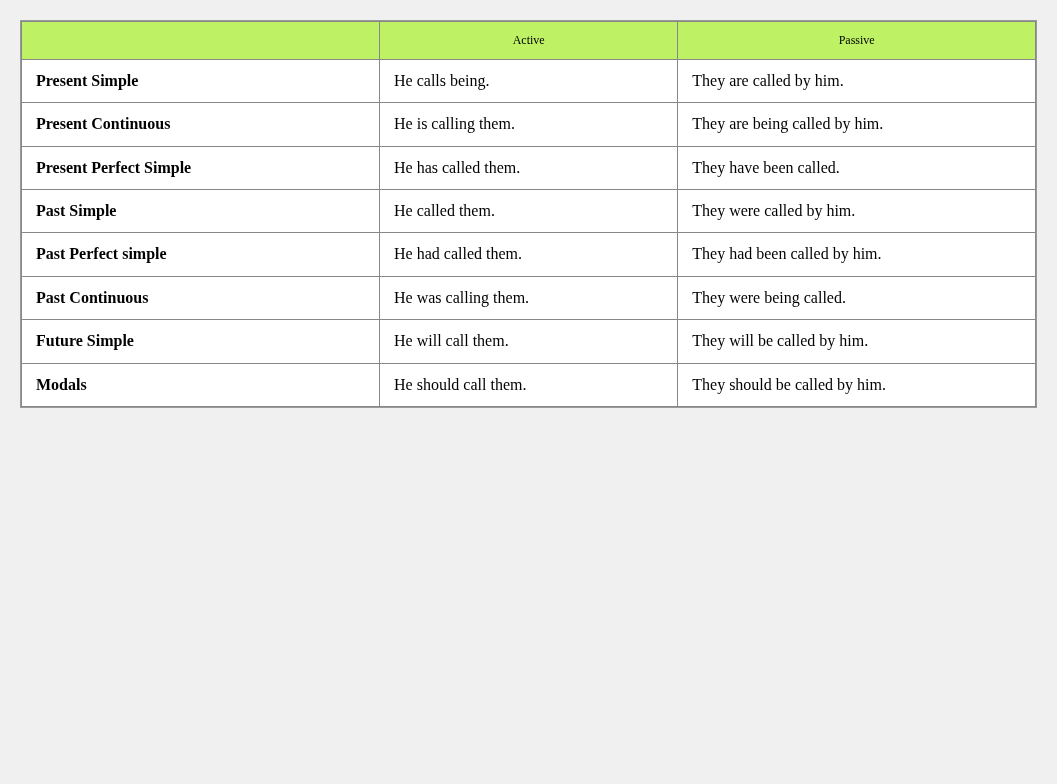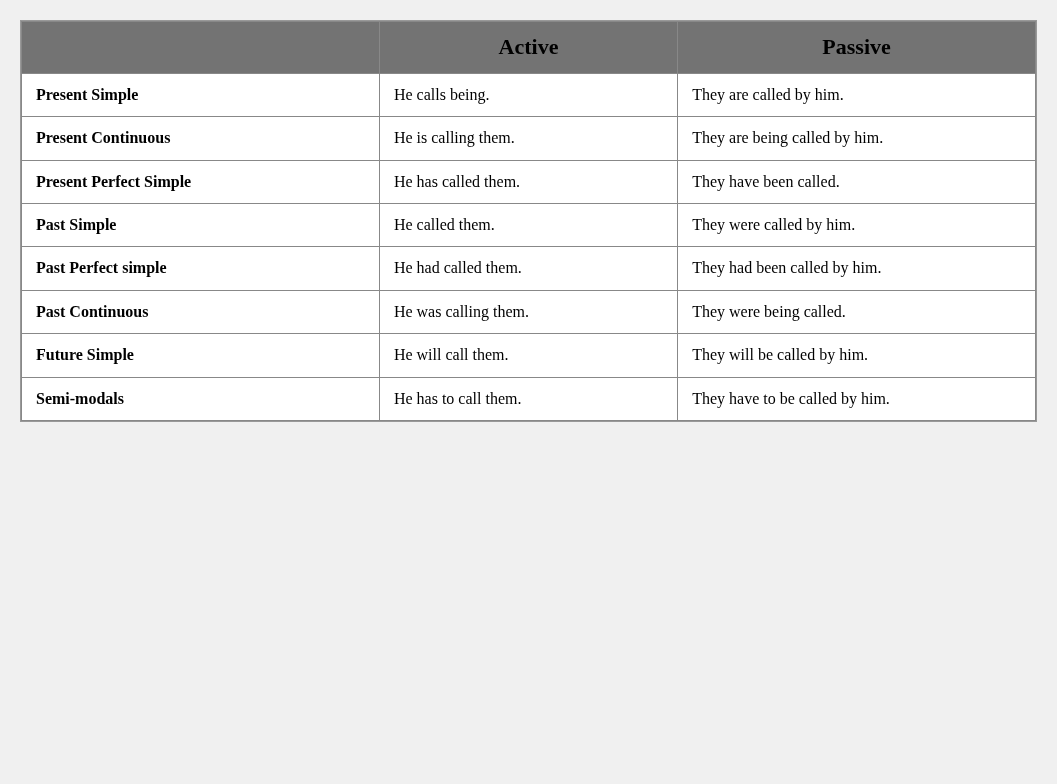--- a/index.html
+++ b/index.html
@@ -30,23 +30,23 @@
     }
 
     th, td {
       border: 1px solid #888;
       padding: 10px 14px;
       vertical-align: top;
       line-height: 1.4;
     }
 
     thead th {
-      font-weight: bold;
-      font-size: 22px;
-      background: #737373;
+      font-weight: normal;
+      font-size: 12px;
+      background: #bef264;
     }
 
     thead th:first-child {
       width: 360px;
     }
 
     thead th:nth-child(2) {
       width: 300px;
     }
 
@@ -113,19 +113,19 @@
           <td>Past Continuous</td>
           <td>He was calling them.</td>
           <td>They were being called.</td>
         </tr>
         <tr>
           <td>Future Simple</td>
           <td>He will call them.</td>
           <td>They will be called by him.</td>
         </tr>
         <tr>
-          <td>Semi-modals</td>
-          <td>He has to call them.</td>
-          <td>They have to be called by him.</td>
+          <td>Modals</td>
+          <td>He should call them.</td>
+          <td>They should be called by him.</td>
         </tr>
       </tbody>
   </table>
 </div>
 
 </body></html>

